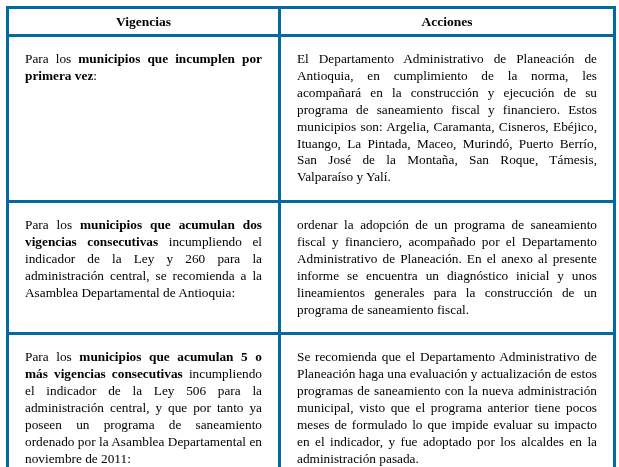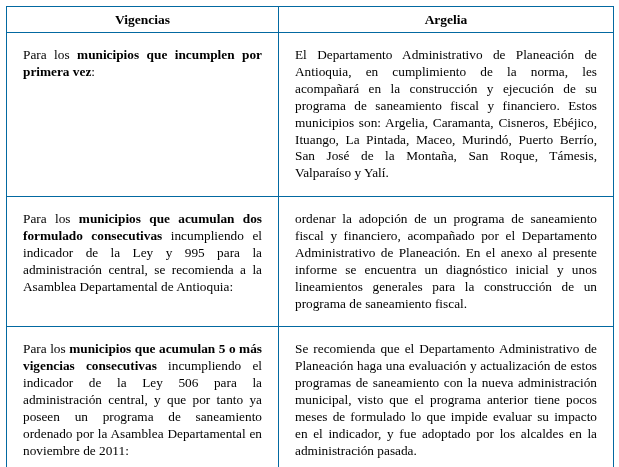--- a/index.html
+++ b/index.html
@@ -22,21 +22,21 @@
     padding: 6px 6px 0 6px;
   }
   table.doc-table {
     border-collapse: collapse;
     width: 607px;
     table-layout: fixed;
     margin: 0;
   }
   table.doc-table th,
   table.doc-table td {
-    border: 1px solid #0369a1;
+    border: 3px solid #0369a1;
     vertical-align: top;
     padding: 3px 5px 3px 5px;
     font-size: 13.3px;
     line-height: 1.27;
   }
   table.doc-table th {
     text-align: center;
     font-weight: bold;
     padding-top: 4px;
     padding-bottom: 4px;
@@ -61,35 +61,35 @@
 
 <div class="page">
   <table class="doc-table">
     <colgroup>
       <col class="col-vigencias">
       <col class="col-acciones">
     </colgroup>
     <thead>
       <tr>
         <th>Vigencias</th>
-        <th>Argelia</th>
+        <th>Acciones</th>
       </tr>
     </thead>
     <tbody>
       <tr>
         <td class="cell-text">
           <p><span>Para los </span><b>municipios que incumplen por primera vez</b><span>:</span></p>
         </td>
         <td class="cell-text">
           <p>El Departamento Administrativo de Planeación de Antioquia, en cumplimiento de la norma, les acompañará en la construcción y ejecución de su programa de saneamiento fiscal y financiero. Estos municipios son: Argelia, Caramanta, Cisneros, Ebéjico, Ituango, La Pintada, Maceo, Murindó, Puerto Berrío, San José de la Montaña, San Roque, Támesis, Valparaíso y Yalí.</p>
         </td>
       </tr>
       <tr>
         <td class="cell-text">
-          <p><span>Para los </span><b>municipios que acumulan dos formulado consecutivas</b><span> incumpliendo el indicador de la Ley y 995 para la administración central, se recomienda a la Asamblea Departamental de Antioquia:</span></p>
+          <p><span>Para los </span><b>municipios que acumulan dos vigencias consecutivas</b><span> incumpliendo el indicador de la Ley y 260 para la administración central, se recomienda a la Asamblea Departamental de Antioquia:</span></p>
         </td>
         <td class="cell-text">
           <p>ordenar la adopción de un programa de saneamiento fiscal y financiero, acompañado por el Departamento Administrativo de Planeación. En el anexo al presente informe se encuentra un diagnóstico inicial y unos lineamientos generales para la construcción de un programa de saneamiento fiscal.</p>
         </td>
       </tr>
       <tr>
         <td class="cell-text">
           <p><span>Para los </span><b>municipios que acumulan 5 o más vigencias consecutivas</b><span> incumpliendo el indicador de la Ley 506 para la administración central, y que por tanto ya poseen un programa de saneamiento ordenado por la Asamblea Departamental en noviembre de 2011:</span></p>
         </td>
         <td class="cell-text">

